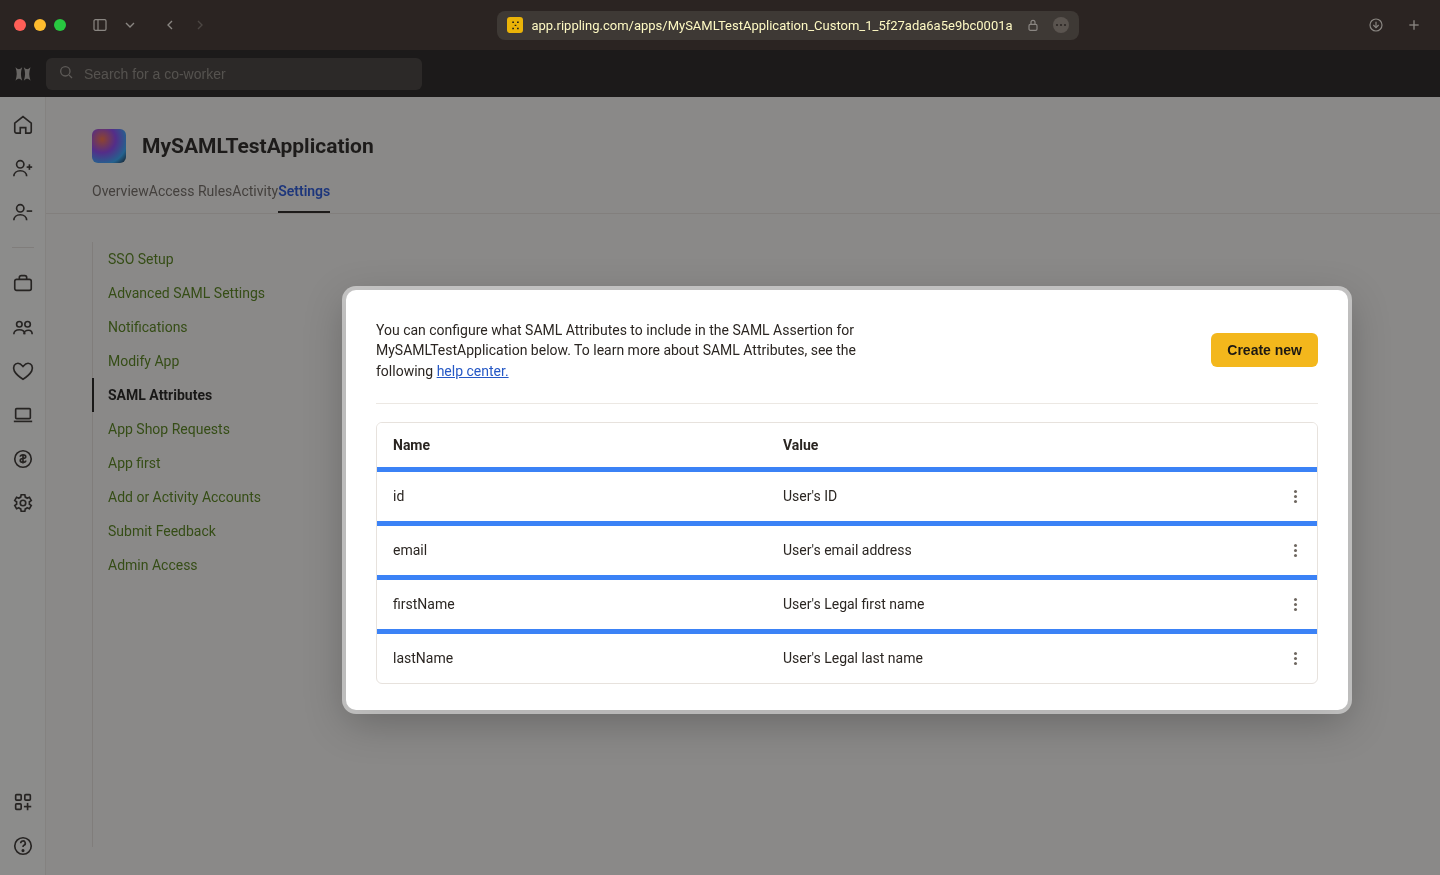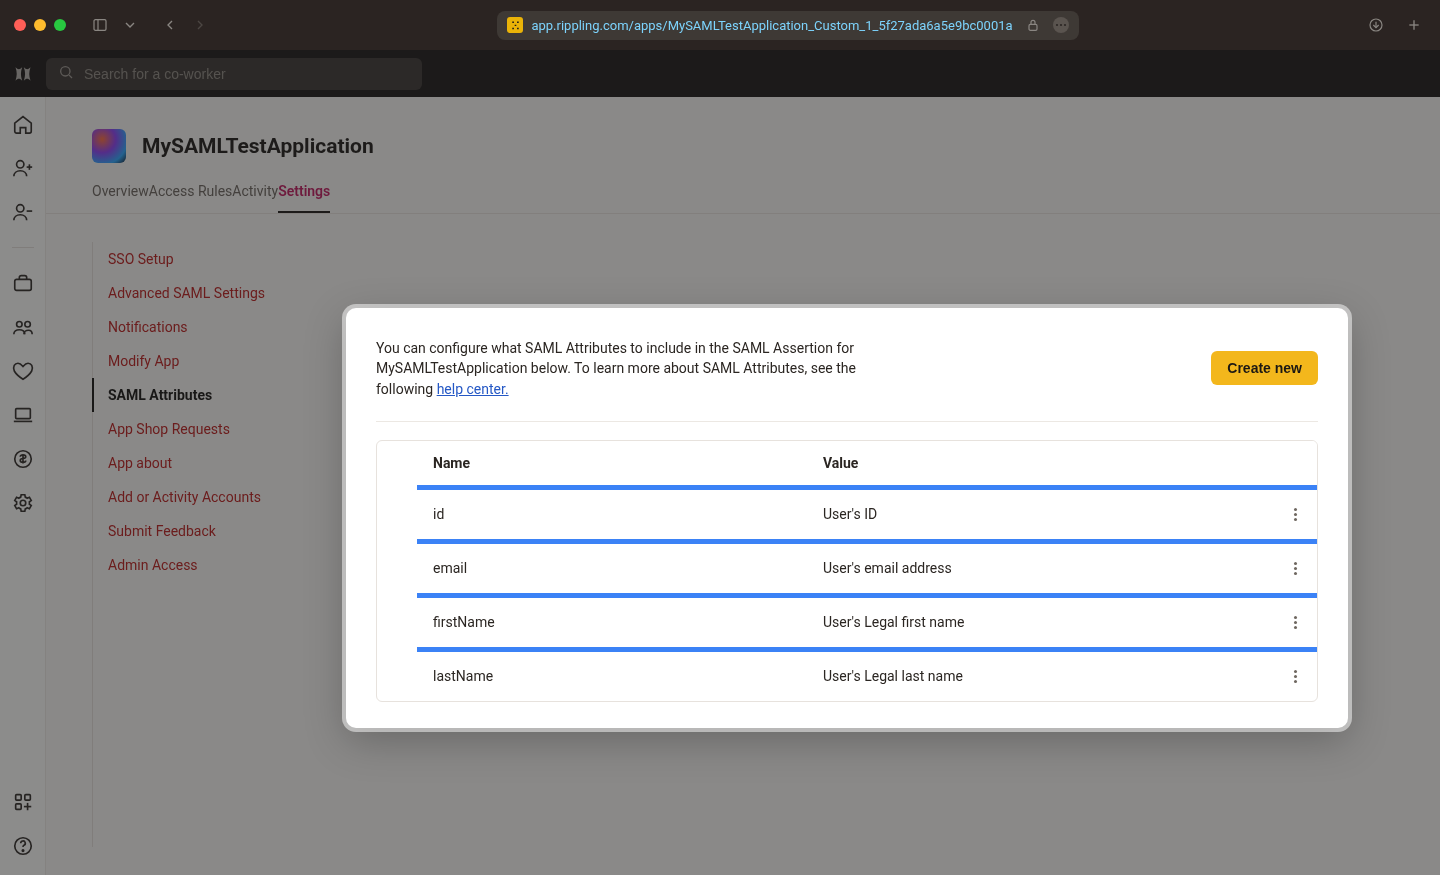--- a/index.html
+++ b/index.html
@@ -24,21 +24,21 @@
   .chrome-btn svg { width: 16px; height: 16px; }
   .chrome-group { display: flex; align-items: center; gap: 6px; }
   .chrome-spacer { flex: 1; }
   .url-bar {
     display: flex; align-items: center; gap: 8px;
     background: #3e3935; border-radius: 8px; padding: 4px 10px;
     min-width: 560px; height: 29px;
     margin: 0 auto;
   }
   .url-favicon { width: 16px; height: 16px; background: #eab308; border-radius: 3px; display:flex; align-items:center; justify-content:center; color:#1a1a1a; font-size:10px; font-weight:700;}
-  .url-text { color: #7dd3fc; font-size: 13px; flex: 1; white-space: nowrap; overflow:hidden; }
+  .url-text { color: #fef9c3; font-size: 13px; flex: 1; white-space: nowrap; overflow:hidden; }
   .right-chrome { display:flex; align-items:center; gap:14px; margin-left:auto; }
 
   
   .app-root { position: relative; width: 1440px; height: 825px; background: #f5f5f5; }
   .dim-overlay { position:absolute; inset:0; background: rgba(30,30,30,0.5); pointer-events:none; z-index: 5; }
 
   
   .topband {
     height: 47px; background: #1a1716; display:flex; align-items:center; padding: 16px 10px;
   }
@@ -69,49 +69,49 @@
   .app-title-row { display:flex; align-items:center; gap: 16px; }
   .app-icon {
     width: 34px; height: 34px; border-radius: 6px;
     background: radial-gradient(circle at 30% 30%, #ff6a3d 0%, #8a3df4 40%, #2aa6ff 75%, #0e1b2e 100%);
   }
   .app-title { font-size: 21px; font-weight: 700; color:#1c1916; }
   .tab-row { display:flex; margin-top: 20px; }
   .tab {
     font-size: 14px; color:#6a635d; padding-bottom: 12px; cursor:pointer;
   }
-  .tab.active { color:#be185d; font-weight:600; border-bottom: 2px solid #1c1916; }
+  .tab.active { color:#1d4ed8; font-weight:600; border-bottom: 2px solid #1c1916; }
   .header-divider { height:1px; background:#e6e1dc; width:100%; }
 
   
   .settings-body { display:flex; flex:1; padding: 28px 46px; gap: 0; }
   .sidenav { width: 250px; border-left: 1px solid #e2ddd8; padding-left: 0; }
   .sidenav-item {
-    font-size: 14px; color:#b91c1c; padding: 9px 0 9px 14px; cursor:pointer;
+    font-size: 14px; color:#4d7c0f; padding: 9px 0 9px 14px; cursor:pointer;
     border-left: 2px solid transparent; margin-left:-1px;
   }
   .sidenav-item.active { color:#141210; font-weight:700; border-left: 2px solid #141210; }
 
   
   .modal {
-    position:absolute; left: 346px; top: 258px; width: 1002px;
+    position:absolute; left: 346px; top: 240px; width: 1002px;
     background:#ffffff; border-radius: 10px; box-shadow: 0 0 0 4px rgba(255,255,255,0.5), 0 12px 40px rgba(0,0,0,0.25);
     z-index: 10; padding: 30px 30px 26px 30px;
   }
   .modal-top { display:flex; align-items:flex-start; gap: 24px; }
   .modal-desc { font-size: 14px; color:#2b2622; line-height: 1.45; max-width: 480px; }
   .modal-desc a { color:#2558c5; text-decoration: underline; }
   .create-btn {
     margin-left:auto; background:#f3b71c; color:#1c1813; font-weight:600;
     border:none; border-radius:6px; padding: 9px 16px; font-size:14px; cursor:pointer;
     align-self:center;
   }
   .hr { height:1px; background:#ece8e3; margin: 22px 0 18px 0; }
 
-  .tbl { border:1px solid #e7e2dd; border-radius:6px; overflow:hidden;padding-left:40px; }
+  .tbl { border:1px solid #e7e2dd; border-radius:6px; overflow:hidden; }
   .tbl-row { display:flex; align-items:center; padding: 14px 16px; border-top:5px solid #3b82f6; }
   .tbl-row:first-child { border-top:none; }
   .tbl-head { font-weight:700; color:#1f1b17; background:#fff; }
   .col-name { width: 390px; font-size:14px; color:#2b2622;}
   .col-value { flex:1; font-size:14px; color:#2b2622;}
   .col-actions { width: 28px; display:flex; justify-content:flex-end; color:#6e6760; }
   .kebab { display:inline-flex; flex-direction:column; gap:2px; padding:4px; cursor:pointer;}
   .kebab span { width:3px; height:3px; background:#6e6760; border-radius:50%; display:block;}
 
 </style>
@@ -298,21 +298,21 @@
       <div class="header-divider"></div>
 
       <div class="settings-body">
         <div class="sidenav">
           <div class="sidenav-item">SSO Setup</div>
           <div class="sidenav-item">Advanced SAML Settings</div>
           <div class="sidenav-item">Notifications</div>
           <div class="sidenav-item">Modify App</div>
           <div class="sidenav-item active">SAML Attributes</div>
           <div class="sidenav-item">App Shop Requests</div>
-          <div class="sidenav-item">App about</div>
+          <div class="sidenav-item">App first</div>
           <div class="sidenav-item">Add or Activity Accounts</div>
           <div class="sidenav-item">Submit Feedback</div>
           <div class="sidenav-item">Admin Access</div>
         </div>
       </div>
     </div>
   </div>
 
   <div class="dim-overlay"></div>
 

